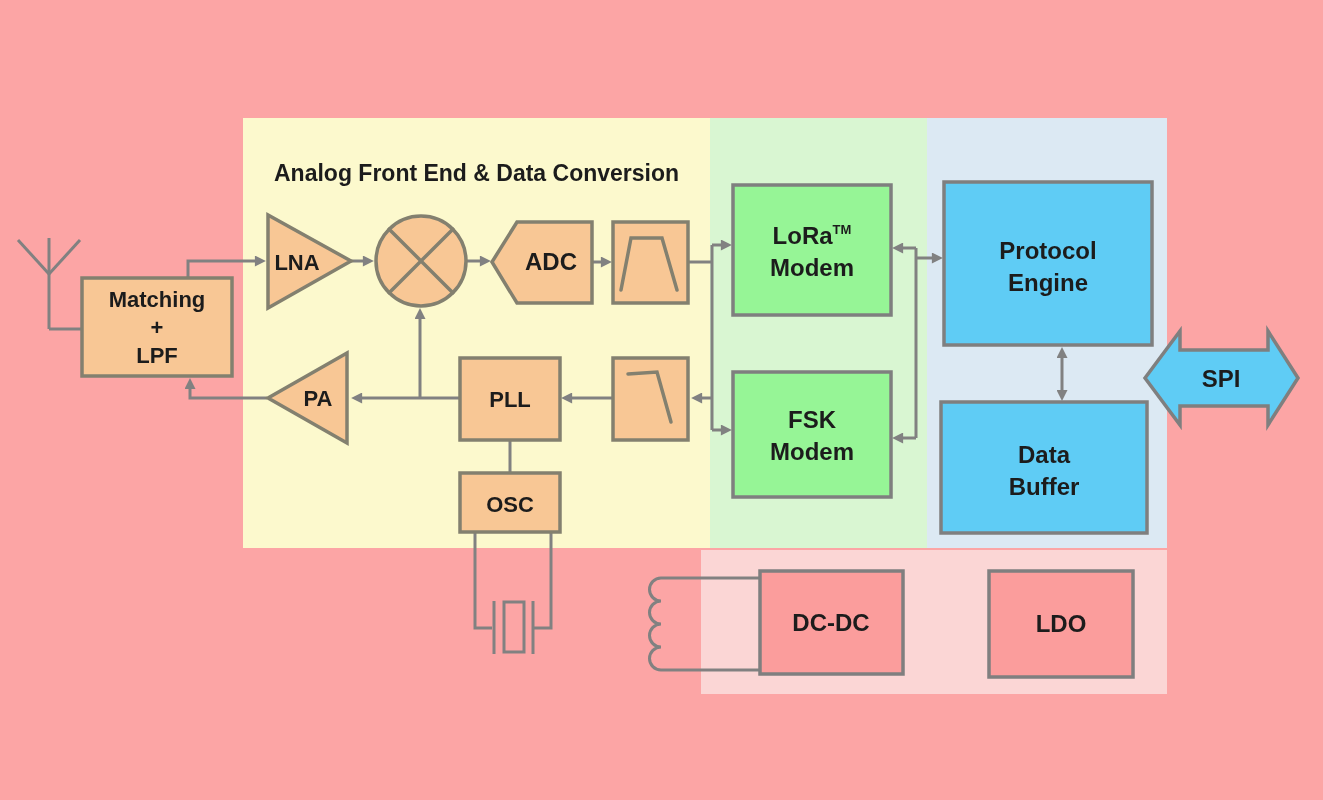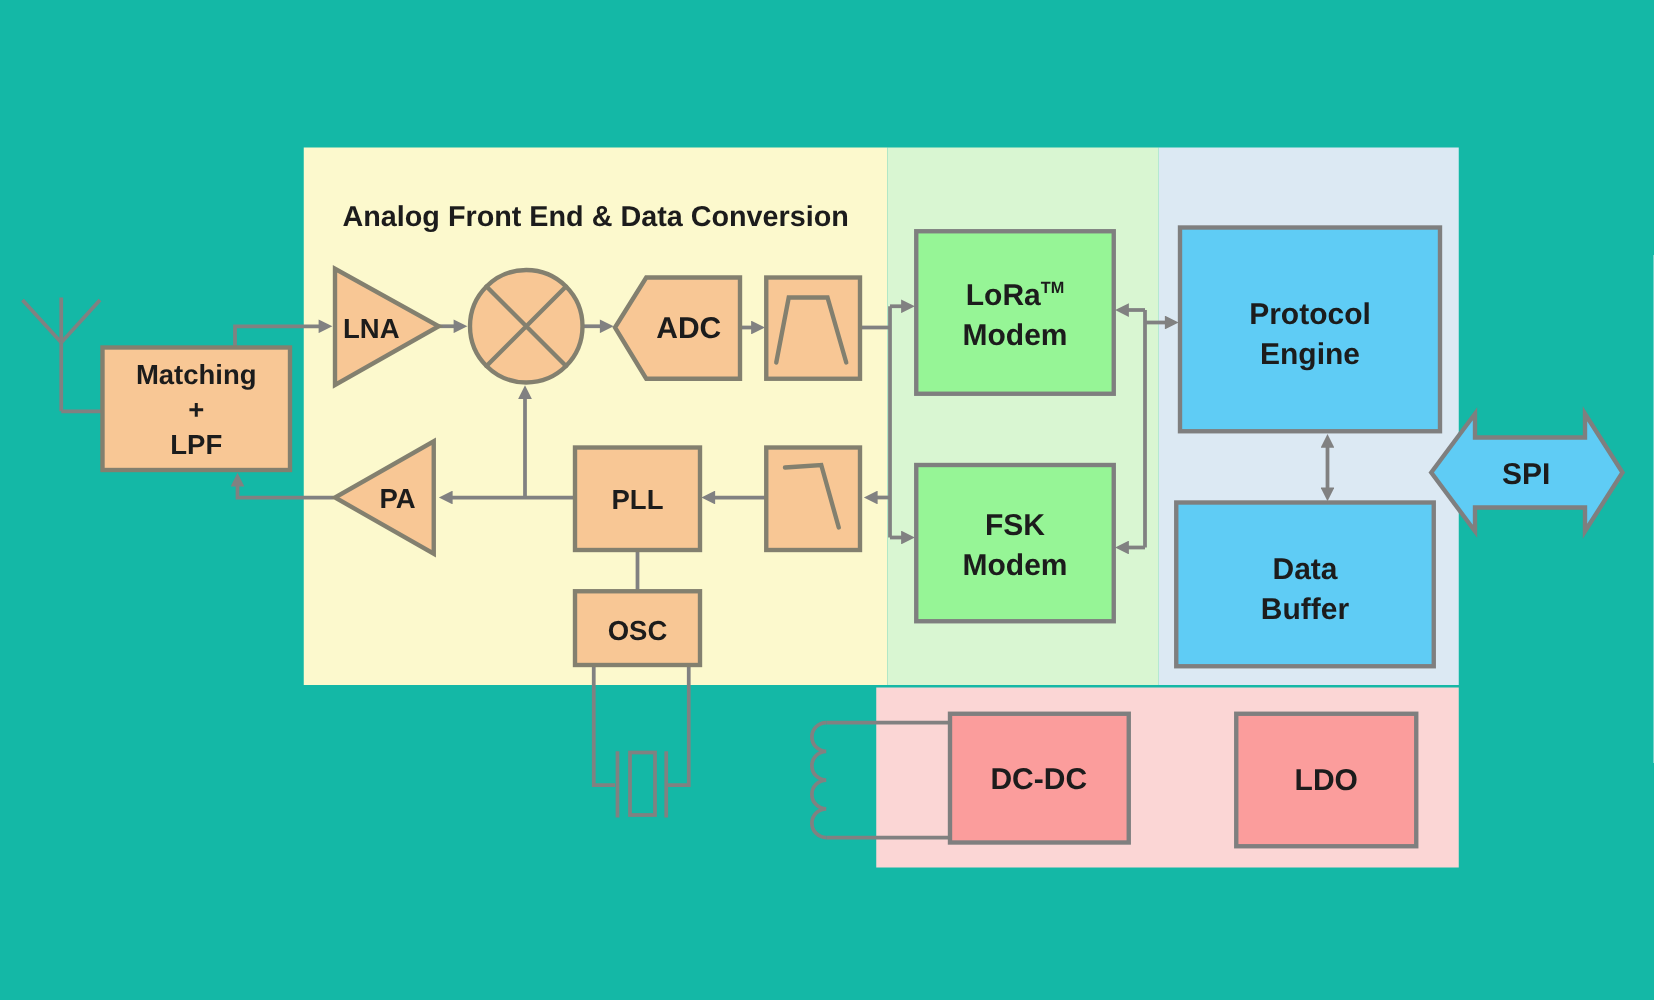--- a/index.html
+++ b/index.html
@@ -1,20 +1,20 @@
 <!DOCTYPE html>
 <html><head>
 <meta charset="utf-8">
 <style>
   html, body { margin: 0; padding: 0; background: #ffffff; }
   .stage {
     position: relative;
     width: 1323px;
     height: 800px;
-    background: #14b8a6;
+    background: #fca5a5;
     font-family: "Liberation Sans", sans-serif;
     overflow: hidden;
   }
   svg text {
     font-family: "Liberation Sans", sans-serif;
     font-weight: bold;
     fill: #1c1c1c;
   }
   .title-text { font-size: 23px; }
   .label-lg { font-size: 24px; text-anchor: middle; }

